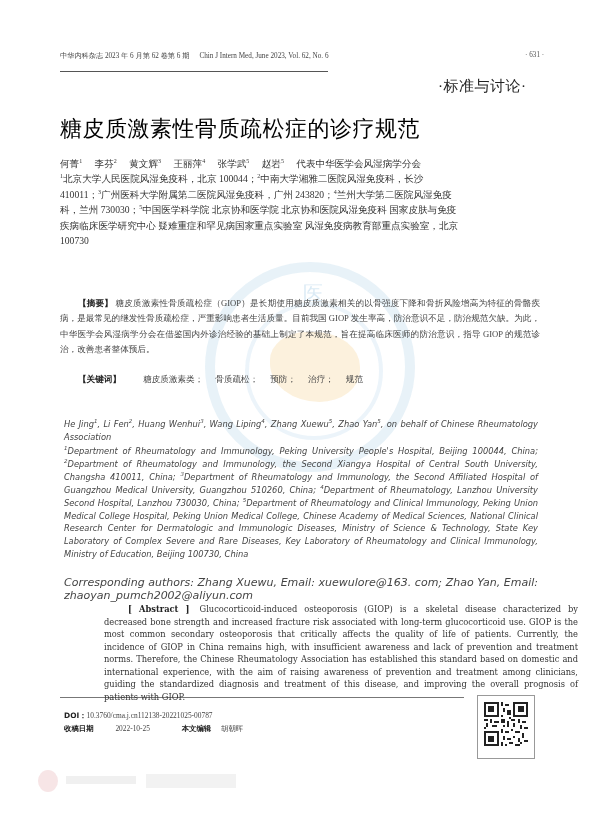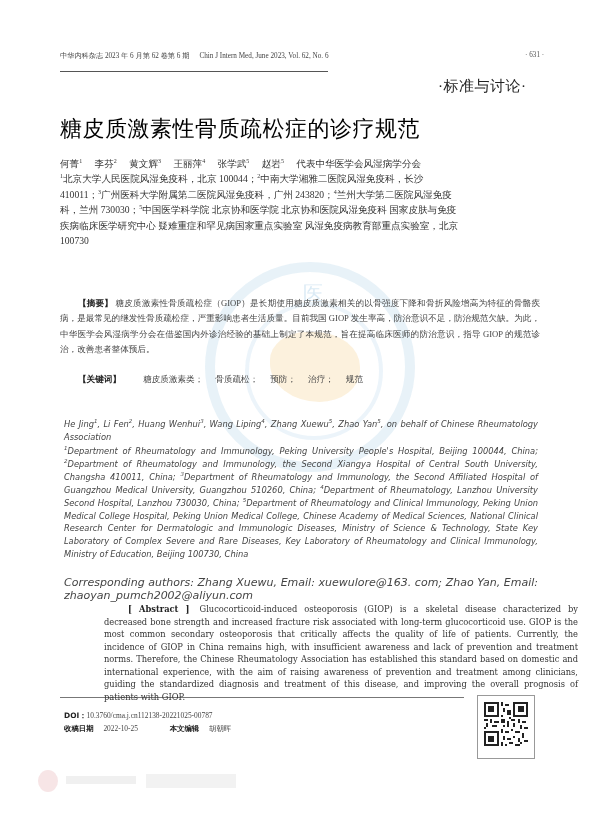--- a/index.html
+++ b/index.html
@@ -114,21 +114,21 @@
   </div>
 
   <div class="rule"></div>
 
   <div class="footer-info">
     <div>
       <span class="lbl">DOI：</span><span>10.3760/cma.j.cn112138-20221025-00787</span>
     </div>
     <div>
       <span class="lbl">收稿日期</span>
-      <span style="margin-left:8px">2022-10-25</span>
+      <span style="margin-left:20px">2022-10-25</span>
       <span class="gap"></span>
       <span class="lbl">本文编辑</span>
       <span style="margin-left:8px">胡朝晖</span>
     </div>
   </div>
 
   <div class="qr-frame">
     <svg class="qr" viewBox="0 0 21 21" shape-rendering="crispEdges">
       <rect width="21" height="21" fill="#fff"></rect>
       <g fill="#222">

